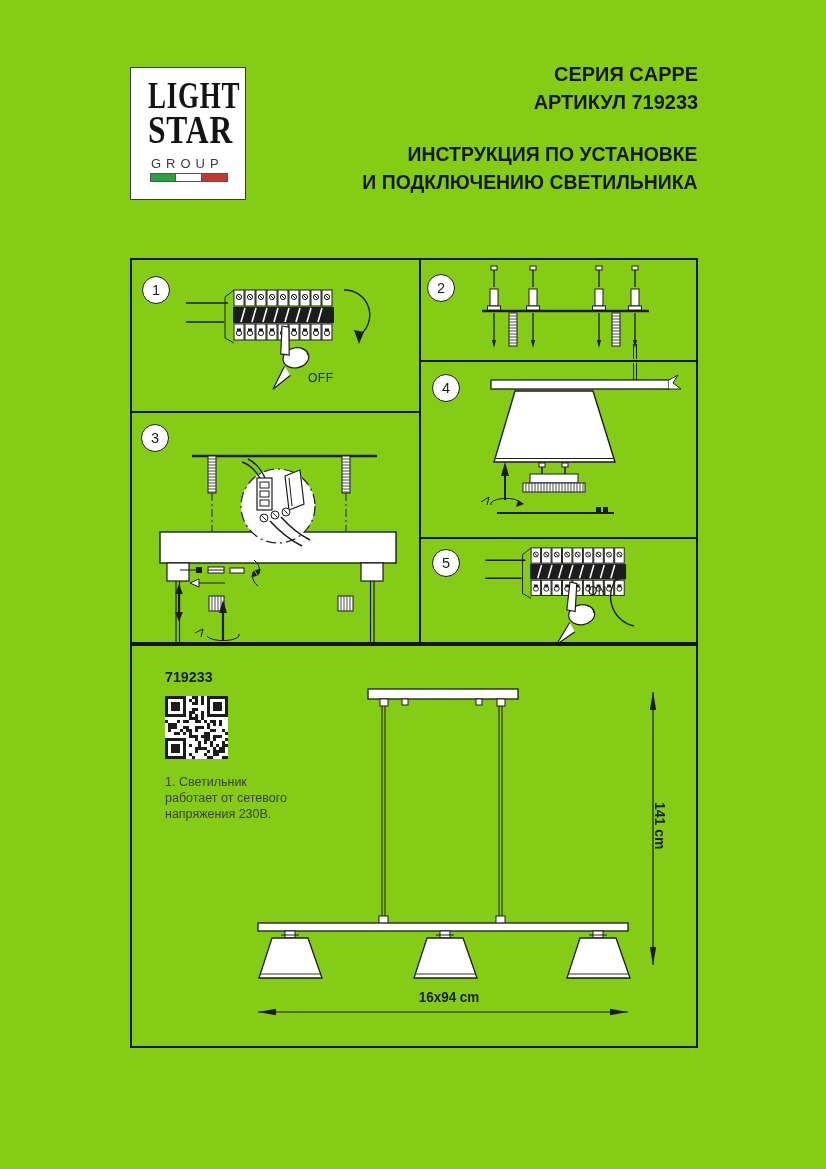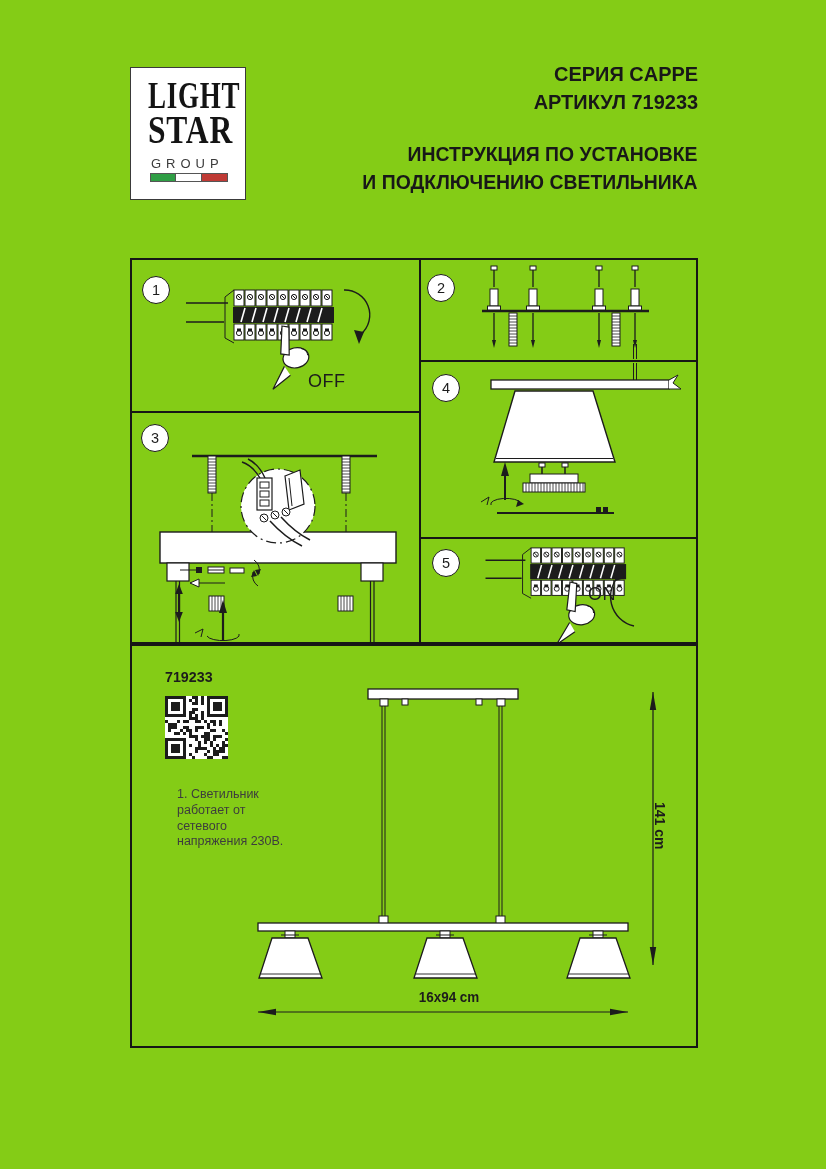--- a/index.html
+++ b/index.html
@@ -18,27 +18,27 @@
            line-height:28px;transform:scaleX(.95);transform-origin:100% 0;color:#181818;white-space:nowrap}
   .hdr-title{position:absolute;right:128px;top:141px;text-align:right;font-weight:bold;font-size:20px;
              line-height:27.5px;transform:scaleX(.97);transform-origin:100% 0;color:#181818;white-space:nowrap}
   
   .grid-box{position:absolute;left:130px;top:258px;width:564px;height:382px;border:2px solid #161616}
   .bottom-box{position:absolute;left:130px;top:644px;width:564px;height:400px;border:2px solid #161616}
   .line{position:absolute;background:#161616}
   
   .stepnum{position:absolute;width:26px;height:26px;border:1.6px solid #1c1c1c;border-radius:50%;
            display:flex;align-items:center;justify-content:center;font-size:14.5px;background:#fff;z-index:5}
-  .onoff{position:absolute;font-size:18px;letter-spacing:.5px;color:#1c1c1c;z-index:5}
+  .onoff{position:absolute;font-size:12px;letter-spacing:.5px;color:#1c1c1c;z-index:5}
   .panel-svg{position:absolute;z-index:2}
   
   .article{position:absolute;left:165px;top:668px;font-size:15px;font-weight:bold;transform:scaleX(.95);transform-origin:0 0}
   .qr{position:absolute;left:165px;top:696px}
   .notes{position:absolute;left:165px;top:775px;width:132px;font-size:12.5px;line-height:15.8px;color:#3d3d3d}
-  .notes p{margin:12px}
+  .notes p{margin:0}
   .dim-w{position:absolute;left:394px;top:989px;width:110px;text-align:center;font-size:14px;font-weight:bold;transform:scaleX(.96)}
   .dim-h{position:absolute;left:668px;top:802px;font-size:14px;font-weight:bold;transform:rotate(90deg);transform-origin:0 0;white-space:nowrap}
 </style>
 </head>
 <body>
 
 <div class="page">
 
   <div class="logo-box">
     <div class="logo-light">LIGHT</div>

